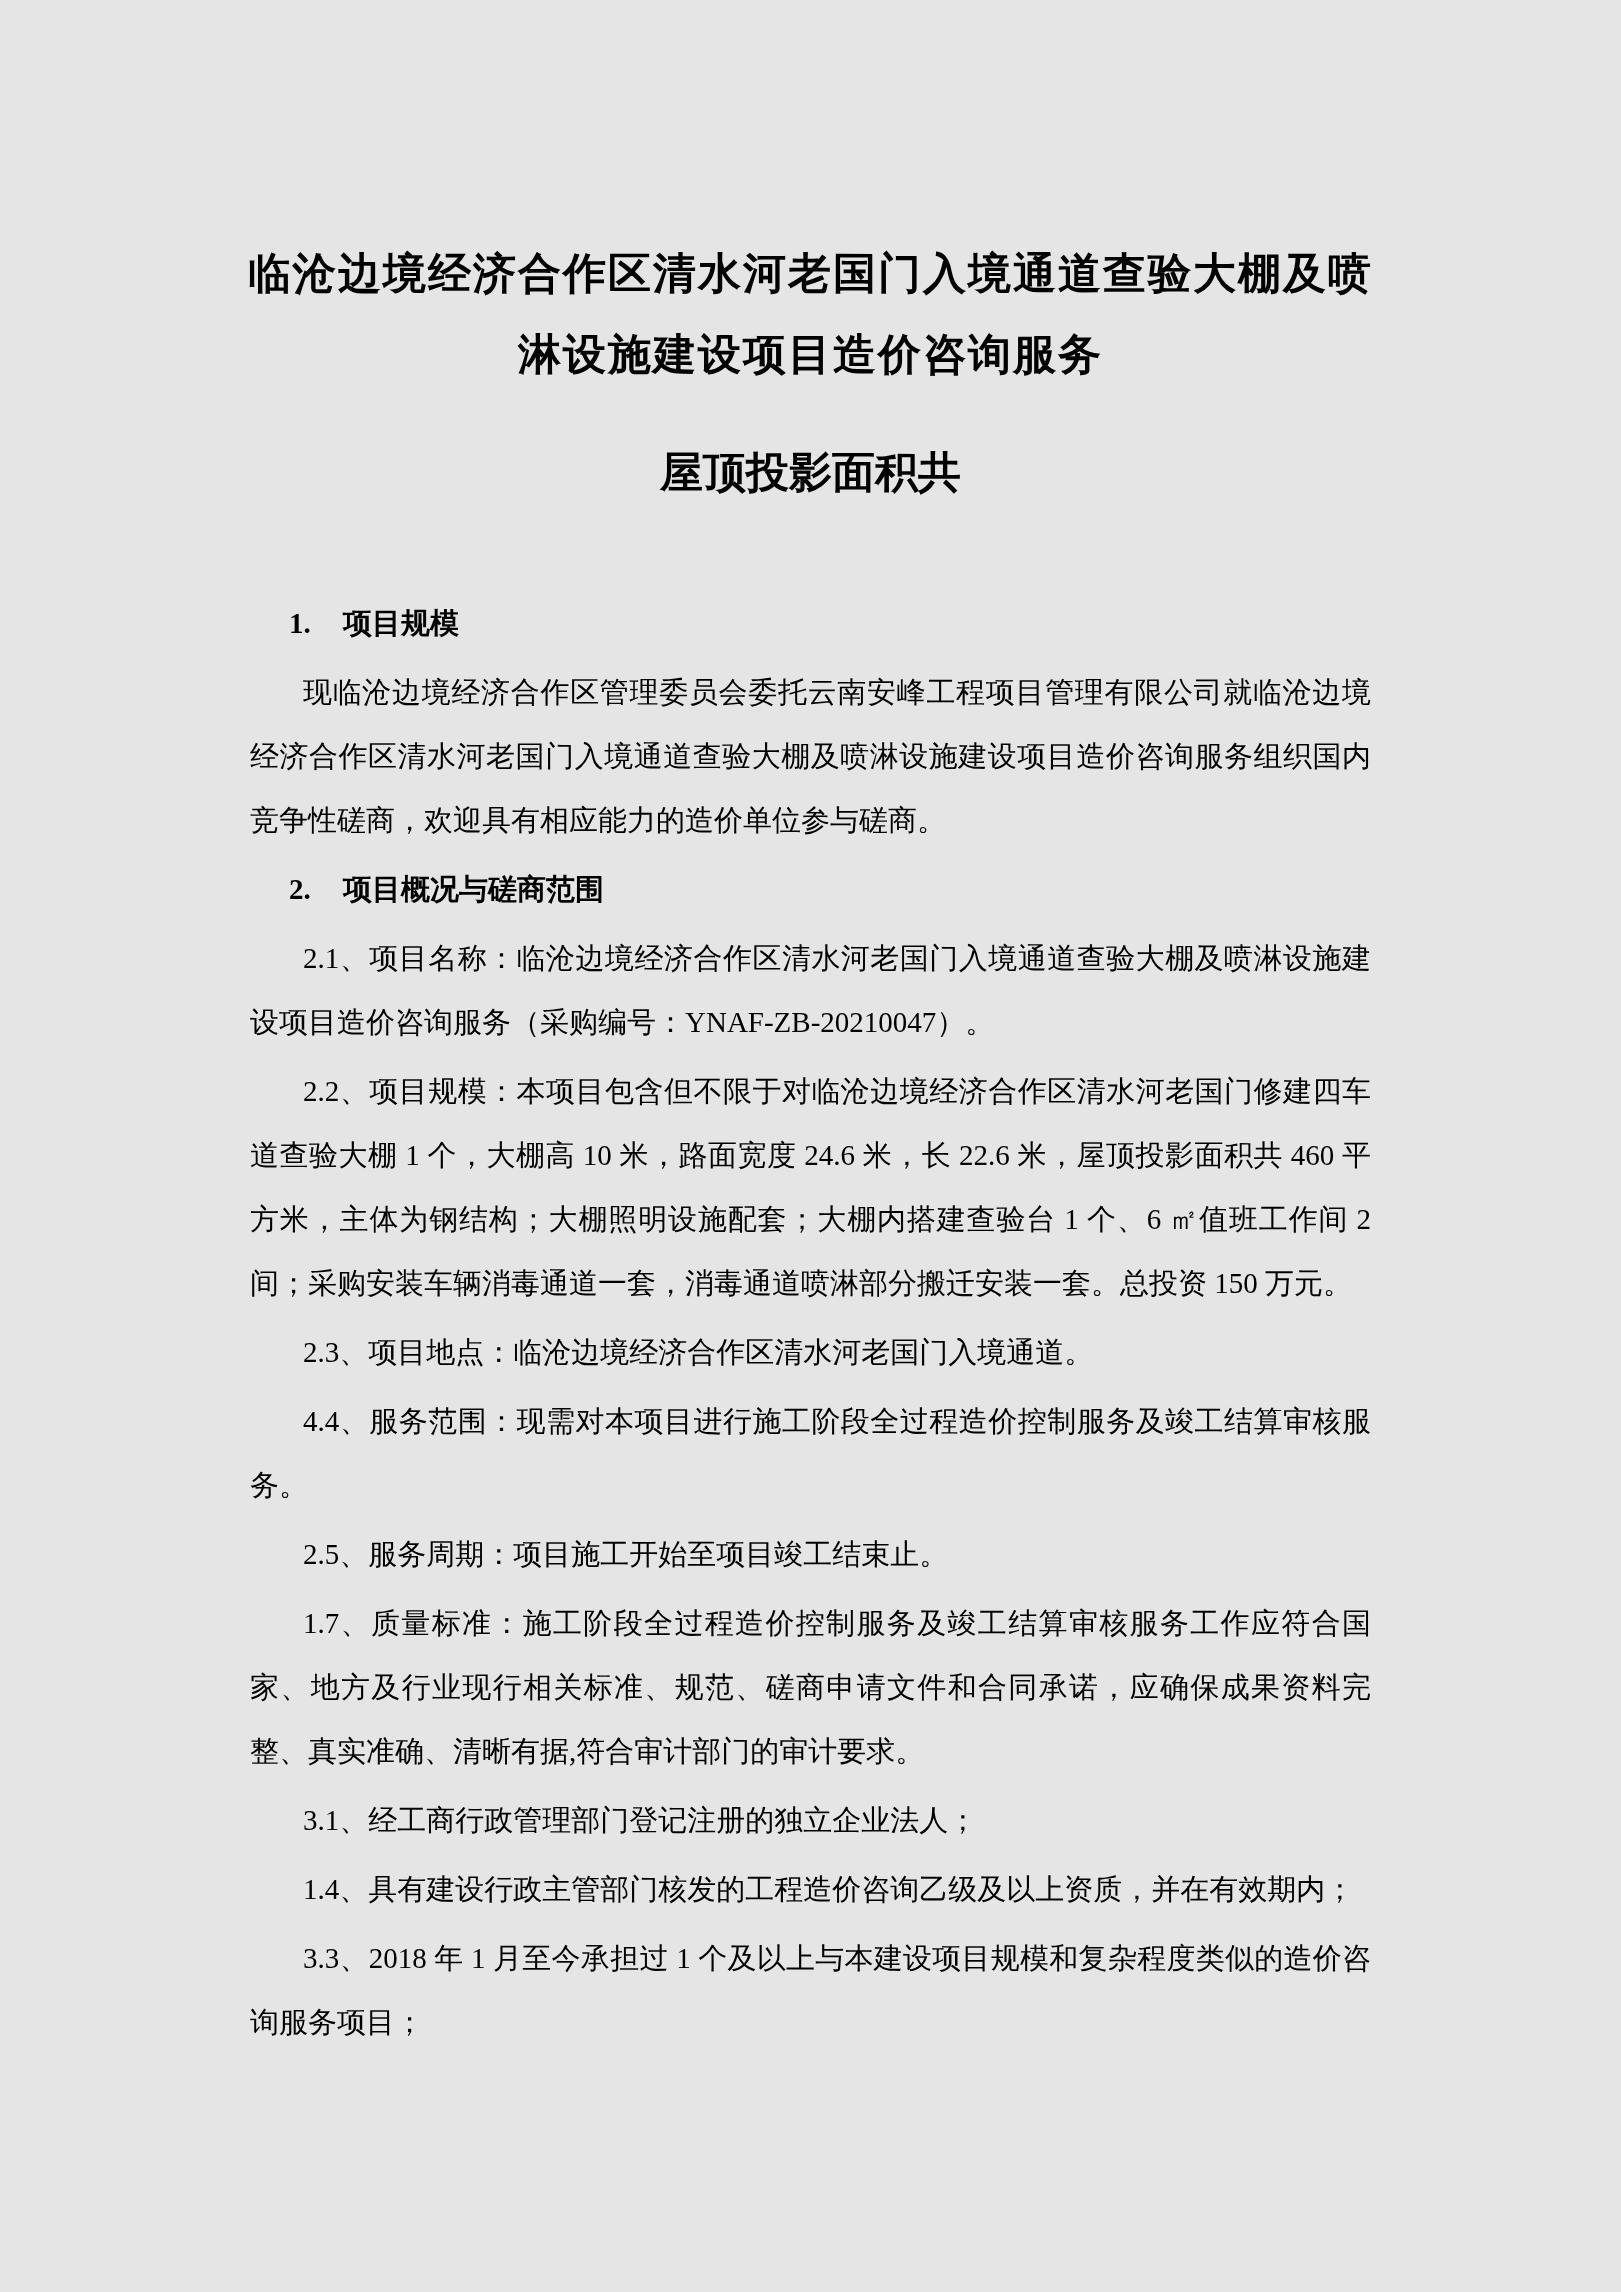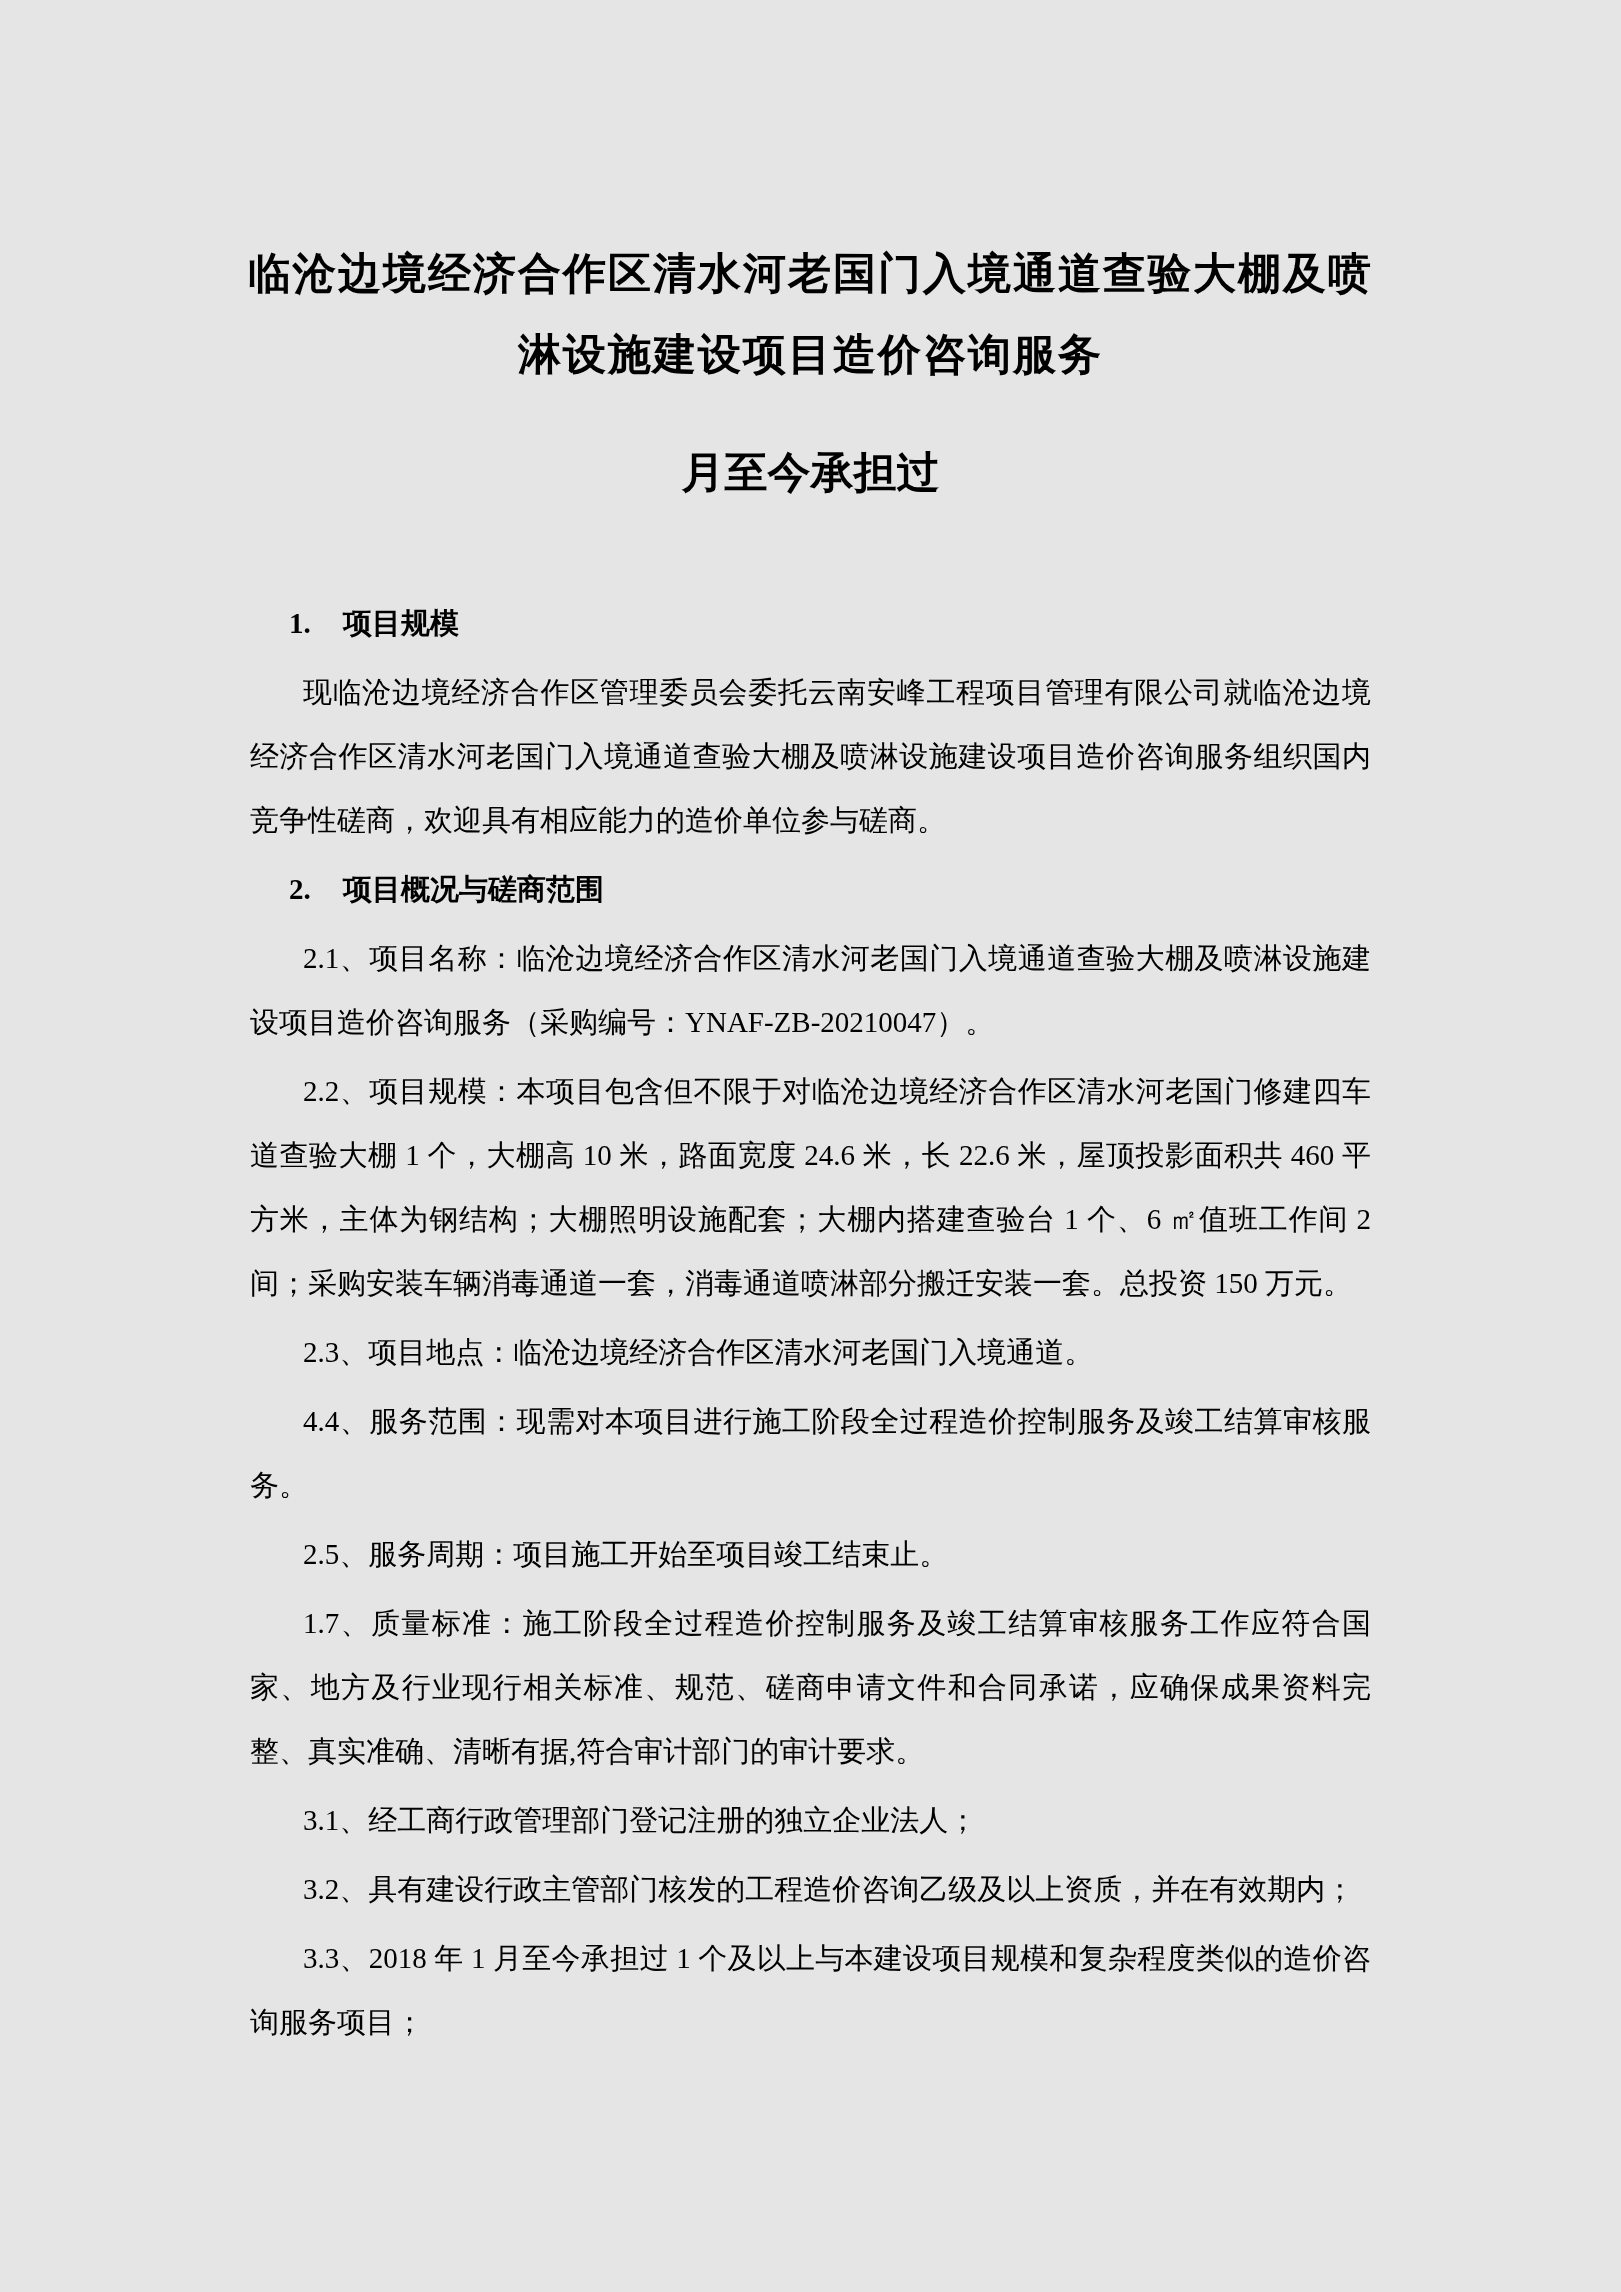--- a/index.html
+++ b/index.html
@@ -66,35 +66,35 @@
 </head>
 <body>
 
 <div class="page">
 
   <div class="doc-title">
     <div>临沧边境经济合作区清水河老国门入境通道查验大棚及喷</div>
     <div>淋设施建设项目造价咨询服务</div>
   </div>
 
-  <div class="doc-subtitle">月至今承担过</div>
+  <div class="doc-subtitle">屋顶投影面积共</div>
 
   <div class="doc-body">
 
     <h2 class="sec-heading"><span class="sec-num">1.</span><span>项目规模</span></h2>
     <p class="para">现临沧边境经济合作区管理委员会委托云南安峰工程项目管理有限公司就临沧边境经济合作区清水河老国门入境通道查验大棚及喷淋设施建设项目造价咨询服务组织国内竞争性磋商，欢迎具有相应能力的造价单位参与磋商。</p>
 
     <h2 class="sec-heading"><span class="sec-num">2.</span><span>项目概况与磋商范围</span></h2>
     <p class="para">2.1、项目名称：临沧边境经济合作区清水河老国门入境通道查验大棚及喷淋设施建设项目造价咨询服务（采购编号：YNAF-ZB-20210047）。</p>
     <p class="para">2.2、项目规模：本项目包含但不限于对临沧边境经济合作区清水河老国门修建四车道查验大棚 1 个，大棚高 10 米，路面宽度 24.6 米，长 22.6 米，屋顶投影面积共 460 平方米，主体为钢结构；大棚照明设施配套；大棚内搭建查验台 1 个、6 ㎡值班工作间 2 间；采购安装车辆消毒通道一套，消毒通道喷淋部分搬迁安装一套。总投资 150 万元。</p>
     <p class="para">2.3、项目地点：临沧边境经济合作区清水河老国门入境通道。</p>
     <p class="para">4.4、服务范围：现需对本项目进行施工阶段全过程造价控制服务及竣工结算审核服务。</p>
     <p class="para">2.5、服务周期：项目施工开始至项目竣工结束止。</p>
     <p class="para">1.7、质量标准：施工阶段全过程造价控制服务及竣工结算审核服务工作应符合国家、地方及行业现行相关标准、规范、磋商申请文件和合同承诺，应确保成果资料完整、真实准确、清晰有据,符合审计部门的审计要求。</p>
 
     <p class="para">3.1、经工商行政管理部门登记注册的独立企业法人；</p>
-    <p class="para">3.2、具有建设行政主管部门核发的工程造价咨询乙级及以上资质，并在有效期内；</p>
+    <p class="para">1.4、具有建设行政主管部门核发的工程造价咨询乙级及以上资质，并在有效期内；</p>
     <p class="para">3.3、2018 年 1 月至今承担过 1 个及以上与本建设项目规模和复杂程度类似的造价咨询服务项目；</p>
 
   </div>
 
 </div>
 
 
 </body></html>

